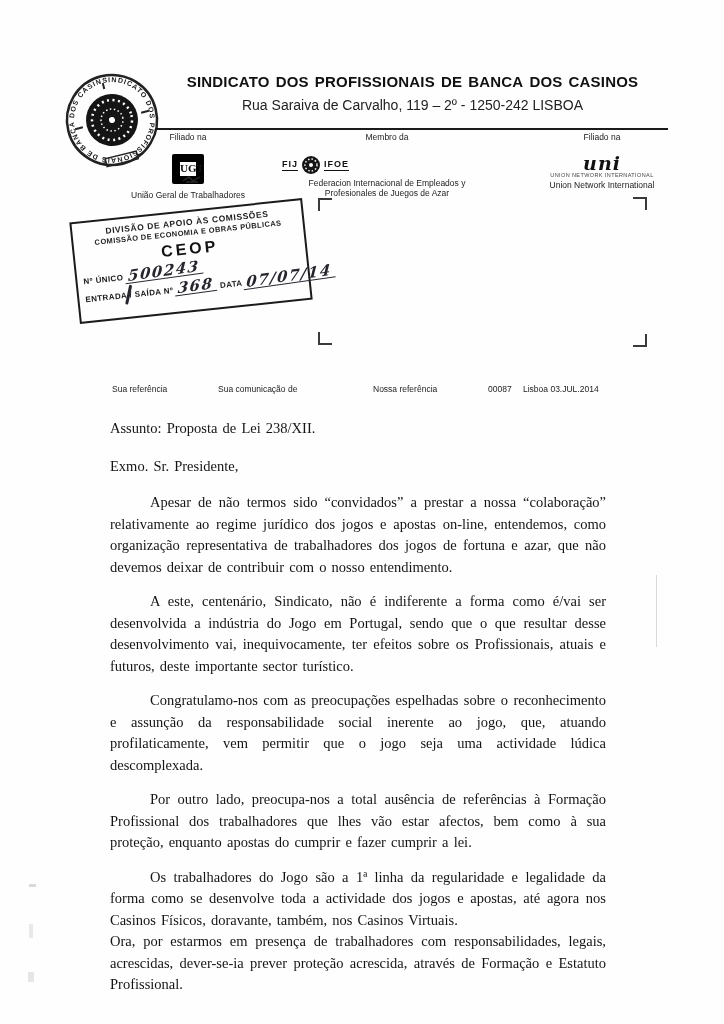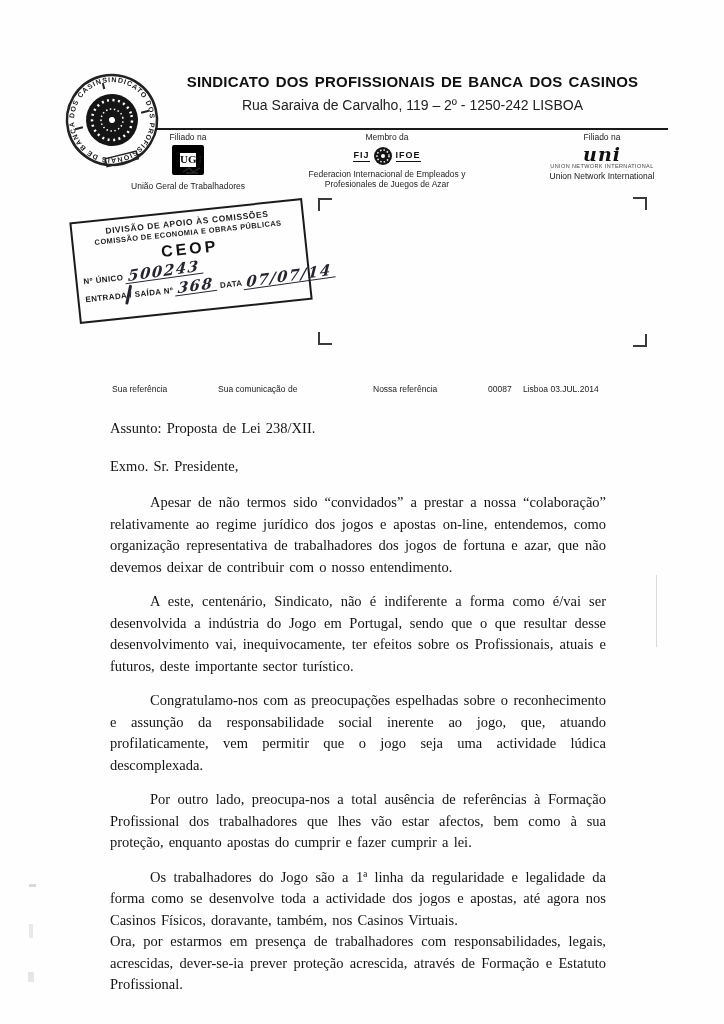--- a/index.html
+++ b/index.html
@@ -23,31 +23,31 @@
     font-family:"Liberation Sans", sans-serif; font-size:14px; color:#222;
   }
   .org-contacts {
     position:absolute; left:150px; top:112px; width:525px; text-align:center;
     font-family:"Liberation Sans", sans-serif; font-size:9px; color:#222;
   }
   .header-rule { position:absolute; left:155px; top:128px; width:513px; height:2px; background:#1a1a1a; }
 
   
   .affil { position:absolute; top:132px; text-align:center; font-family:"Liberation Sans", sans-serif; color:#222; }
-  .affil .tag { font-size:8.5px; margin-bottom:3px; }
+  .affil .tag { font-size:8.5px; margin-bottom:12px; }
   .affil .caption { font-size:8.5px; margin-top:2px; line-height:10px; }
   .affil-left   { left:118px; width:140px; }
   .affil-center { left:282px; width:210px; }
   .affil-right  { left:532px; width:140px; }
 
   .ugt-box {
     display:inline-block; width:32px; height:30px; border:8px solid #000000; border-radius:2px;
     font-family:"Liberation Serif", serif; font-weight:bold; font-size:11px; line-height:12px; color:#111;
   }
-  .fij-logo { display:flex; align-items:center; justify-content:center; gap:3px; height:22px; }
+  .fij-logo { display:flex; align-items:center; gap:3px; height:22px; }
   .fij-text {
     font-family:"Liberation Sans", sans-serif; font-weight:bold; font-size:9px;
     letter-spacing:1px; color:#111; border-bottom:1.5px solid #111; padding-bottom:1px;
   }
   .uni-script {
     font-family:"DejaVu Serif", serif; font-style:italic; font-weight:bold;
     font-size:19px; line-height:18px; color:#111; letter-spacing:1px;
   }
   .uni-sub { font-size:5.5px; letter-spacing:0.4px; color:#444; margin-top:0px; font-family:"Liberation Sans", sans-serif; }
 

